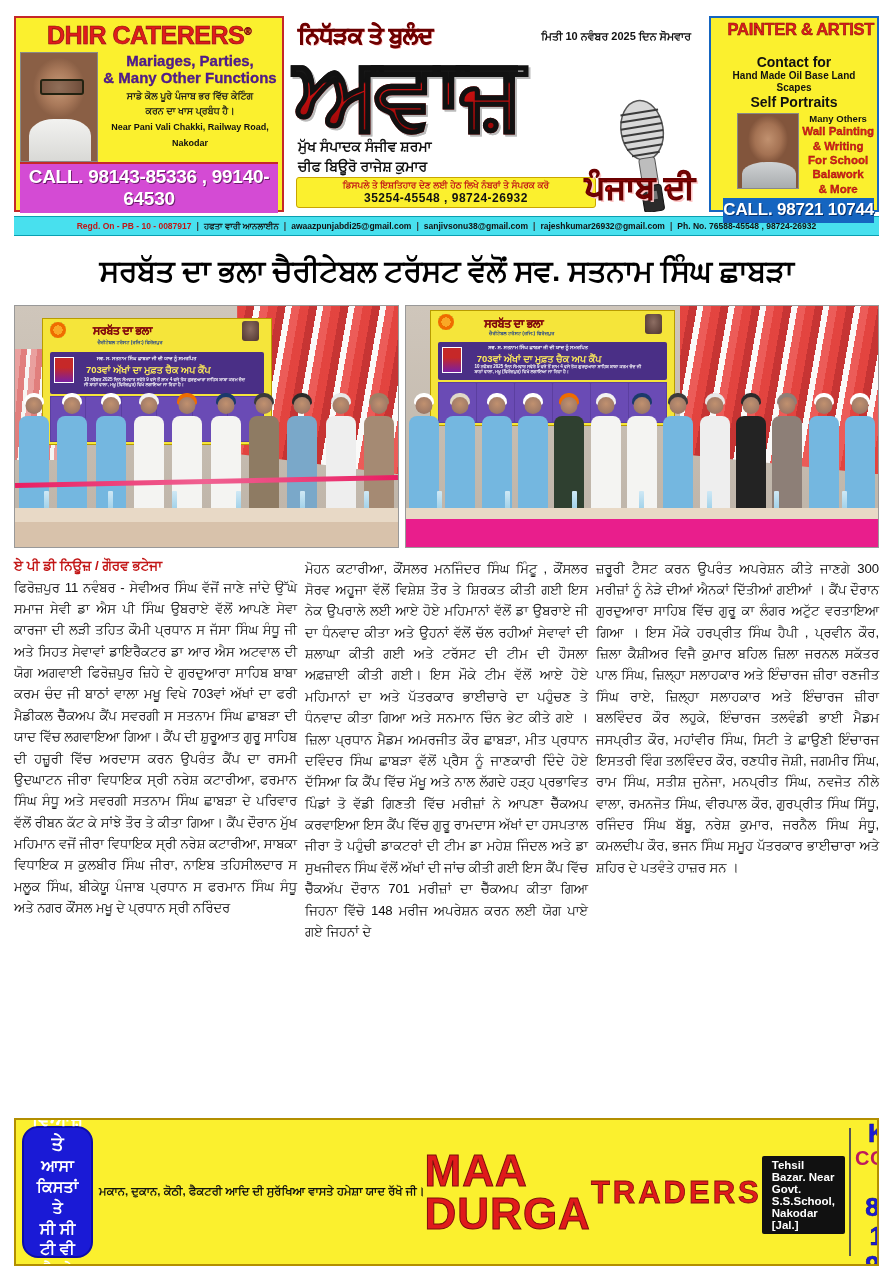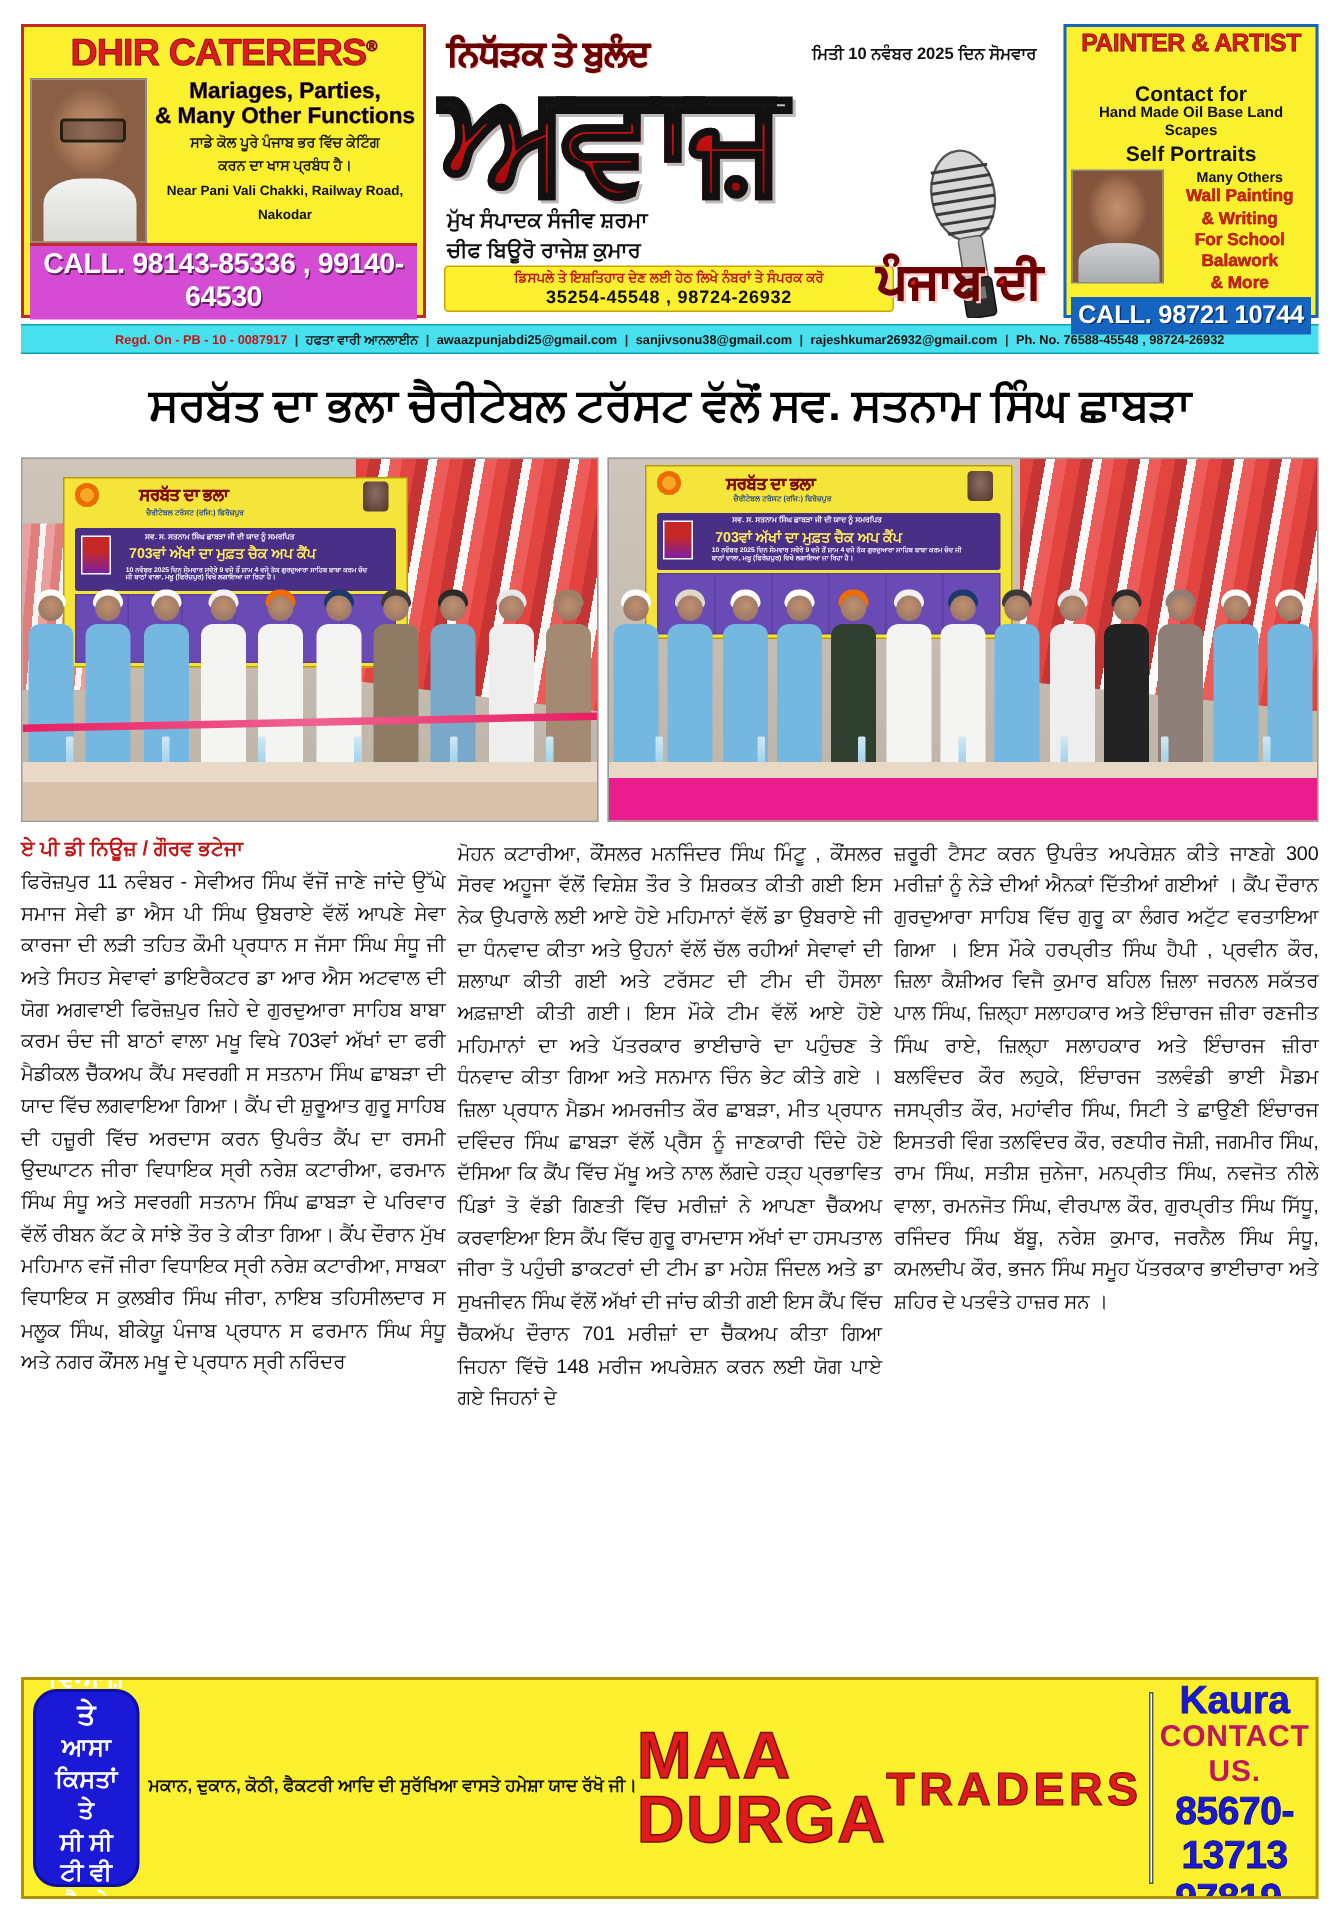--- a/index.html
+++ b/index.html
@@ -65,21 +65,21 @@
     content: ""; position: absolute; left: 19px; top: 26px; width: 40px; height: 12px;
     border: 2px solid #221; border-radius: 3px;
     box-shadow: inset 0 0 0 6px rgba(40,30,30,.35);
   }
   .dhir-photo::after {
     content: ""; position: absolute; left: 8px; bottom: 0; width: 62px; height: 42px;
     background: linear-gradient(#f2f2f0, #d9d9d6); border-radius: 40% 40% 0 0;
   }
   .dhir-right { flex: 1; text-align: center; }
   .dhir-l1 {
-    color: #000000; font-weight: bold; font-size: 15px; line-height: 1.15;
+    color: #4c1d95; font-weight: bold; font-size: 15px; line-height: 1.15;
     -webkit-text-stroke: .3px #4d0b6b;
   }
   .dhir-pa {
     font-size: 9.5px; font-weight: bold; color: #1a1a1a; line-height: 1.35; margin-top: 3px;
   }
   .dhir-addr {
     font-size: 9px; font-weight: bold; color: #111; line-height: 1.3; margin-top: 4px;
   }
   .dhir-call {
     background: #d44bd4; color: #fff; font-weight: bold; font-size: 19px;
@@ -142,20 +142,21 @@
     text-shadow: 2px 2px 0 #ffc9c9;
   }
 
   
   .ad-painter {
     width: 170px;
     background: #fbf02e;
     border: 2px solid #1565c0;
     display: flex; flex-direction: column;
     padding: 2px 3px 0 3px;
+    align-items: flex-end;
   }
   .pa-title {
     color: #e01b1b; font-weight: bold; font-size: 16.5px; text-align: center;
     -webkit-text-stroke: .5px #7a0d0d; letter-spacing: -0.3px; line-height: 1.1;
   }
   .pa-sub { text-align: center; }
   .pa-contact { font-size: 14px; font-weight: bold; color: #111; margin-top: 16px; }
   .pa-hand { font-size: 10px; font-weight: bold; color: #111; line-height: 1.2; }
   .pa-self { font-size: 14px; font-weight: bold; color: #111; }
   .pa-body { display: flex; gap: 3px; flex: 1; margin-top: 3px; }
@@ -695,20 +696,21 @@
         <div class="zero">0% ਵਿਆਜ਼ ਤੇ</div>
         <div>ਆਸਾ ਕਿਸਤਾਂ ਤੇ</div>
         <div>ਸੀ ਸੀ ਟੀ ਵੀ</div>
         <div>ਕੈਮਰੇ ਲਗਵਾਓ</div>
       </div>
     </div>
     <div class="ba-mid">
       <div class="ba-toppa">ਮਕਾਨ, ਦੁਕਾਨ, ਕੋਠੀ, ਫੈਕਟਰੀ ਆਦਿ ਦੀ ਸੁਰੱਖਿਆ ਵਾਸਤੇ ਹਮੇਸ਼ਾ ਯਾਦ ਰੱਖੋ ਜੀ।</div>
       <div class="ba-maa">MAA DURGA</div>
       <div class="ba-trad">TRADERS</div>
+      <div class="ba-addr">Tehsil Bazar. Near Govt. S.S.School, Nakodar [Jal.]</div>
     </div>
     <div class="ba-cams">
       <svg viewBox="0 0 186 130" width="186" height="130">
         <g fill="#d9d9d9" stroke="#555" stroke-width="1">
           <path d="M10 44 q8-16 26-16 h14 v30 h-40 z"></path>
           <ellipse cx="27" cy="60" rx="14" ry="9" fill="#bdbdbd"></ellipse>
           <circle cx="27" cy="60" r="6" fill="#2b2b2b"></circle>
           <path d="M48 40 q8-16 26-16 h14 v30 h-40 z"></path>
           <ellipse cx="66" cy="56" rx="15" ry="10" fill="#cfcfcf"></ellipse>
           <circle cx="66" cy="56" r="7" fill="#1f1f1f"></circle>

